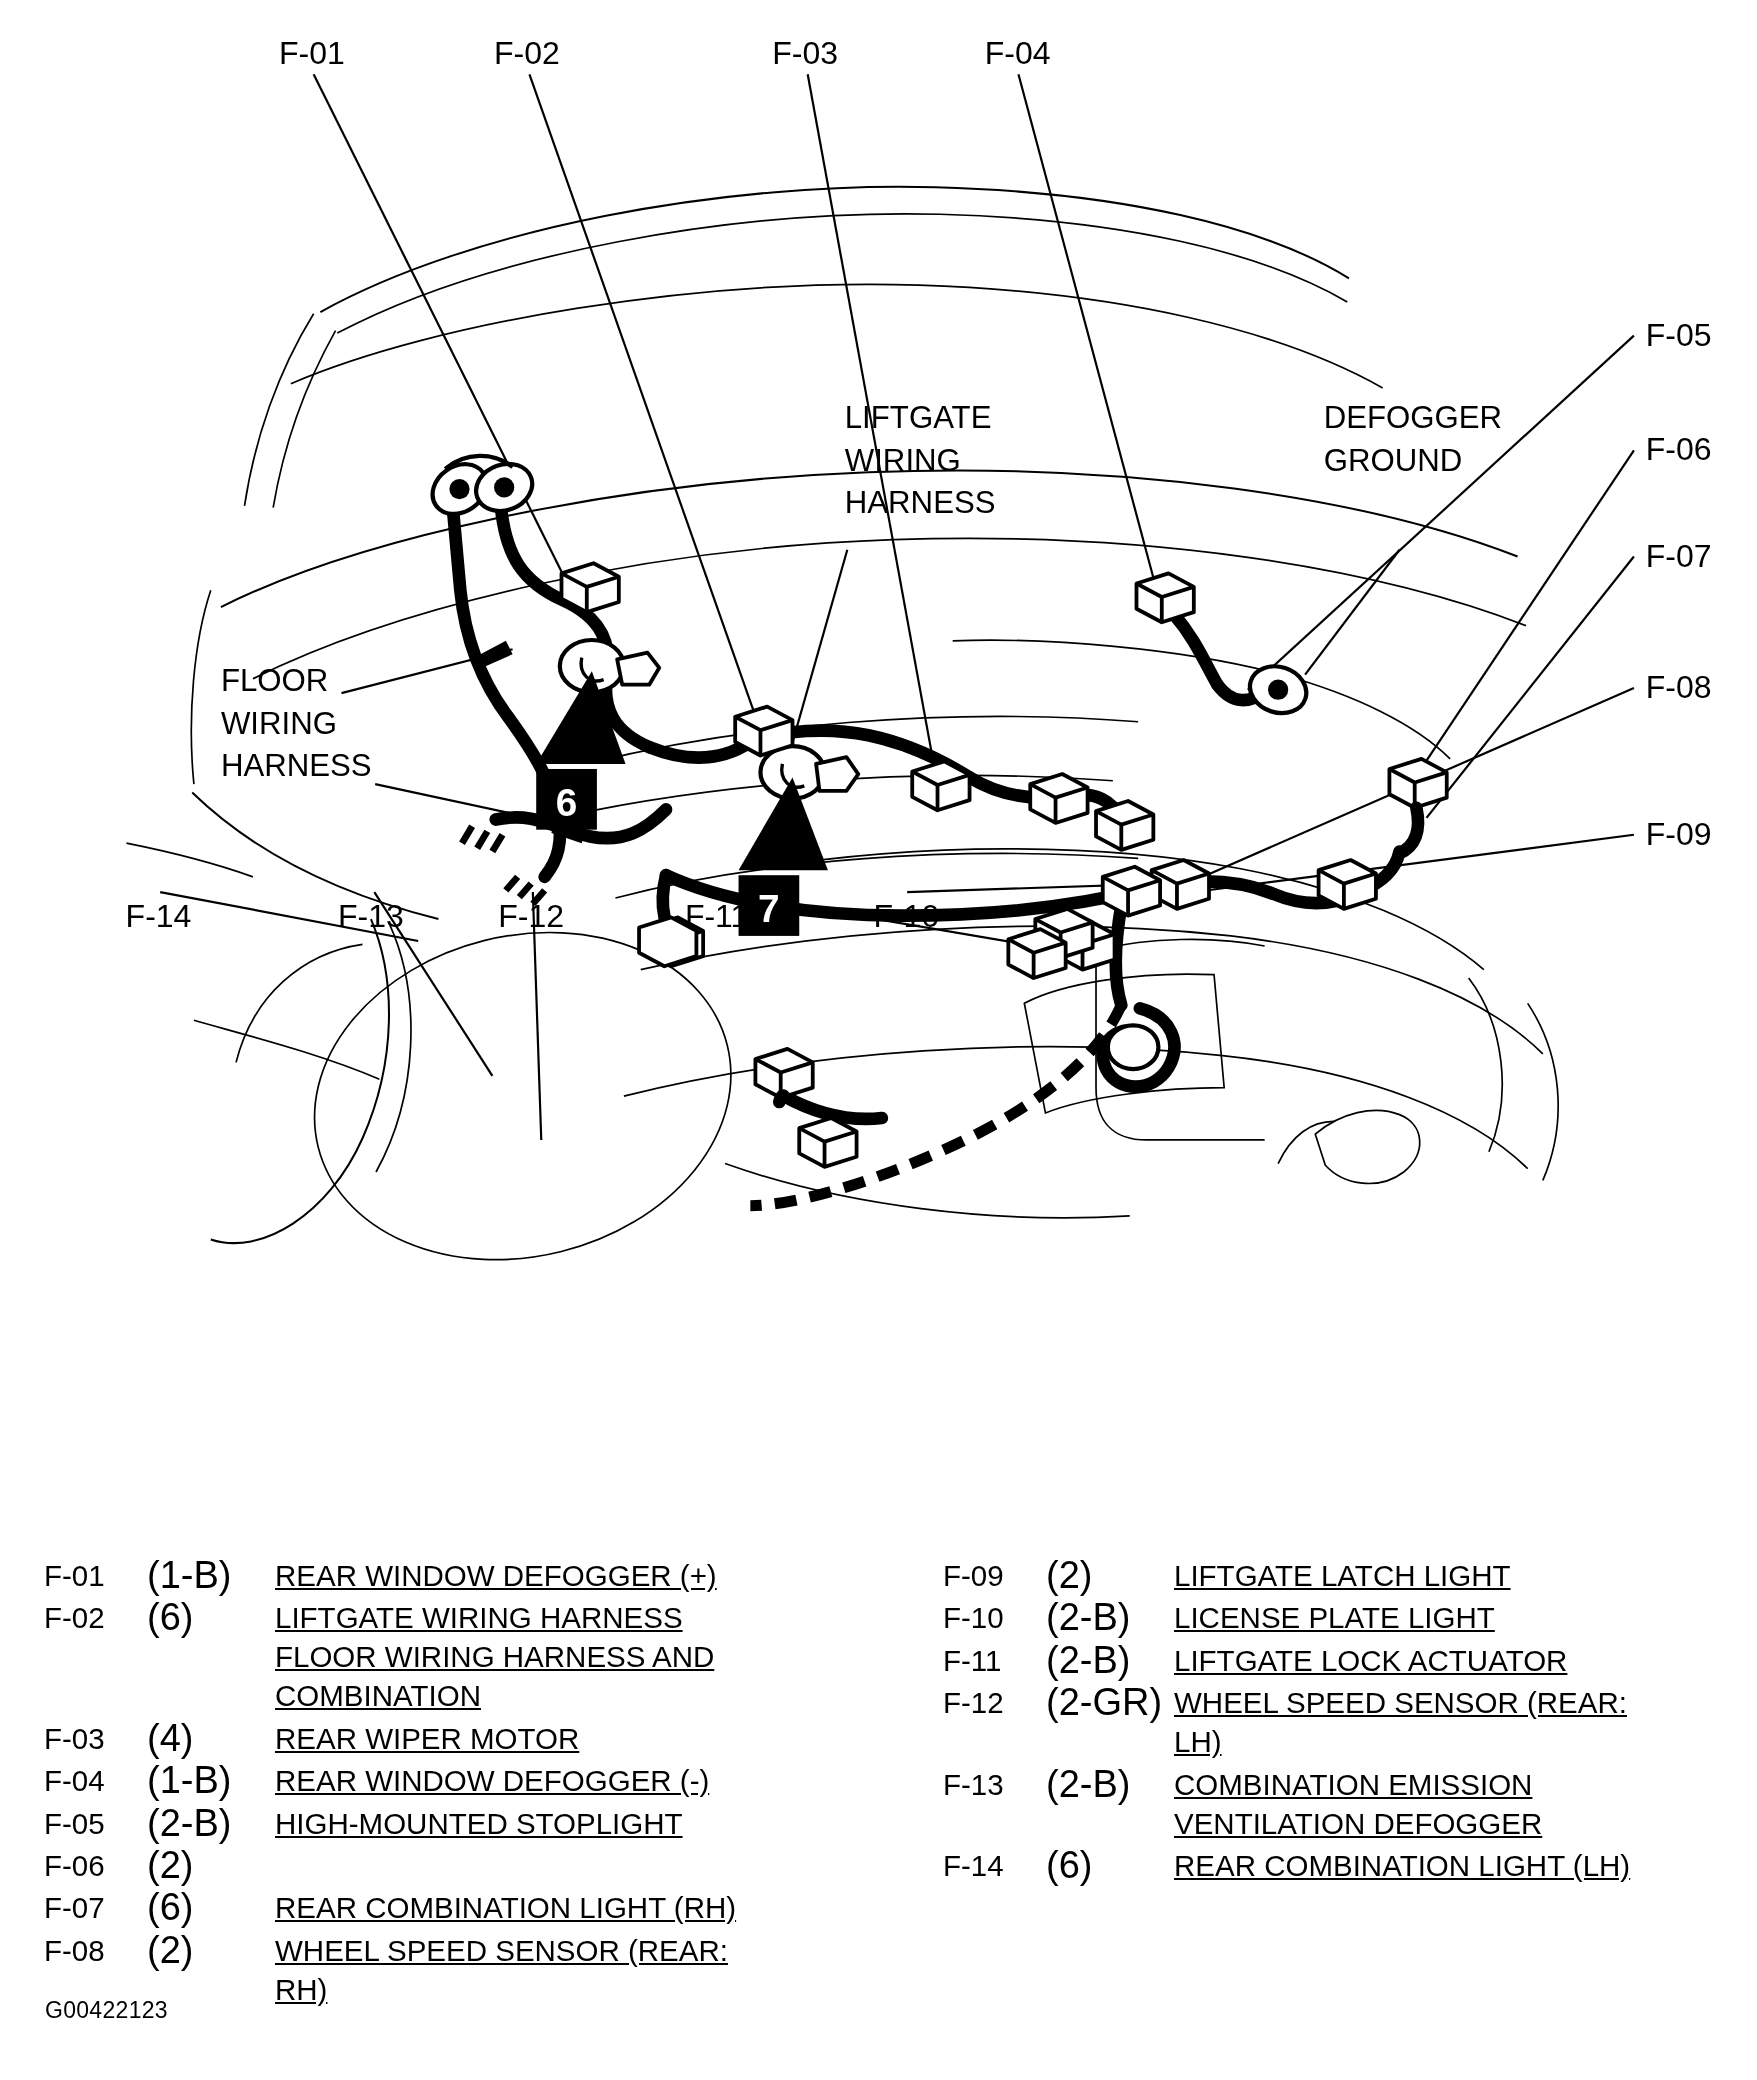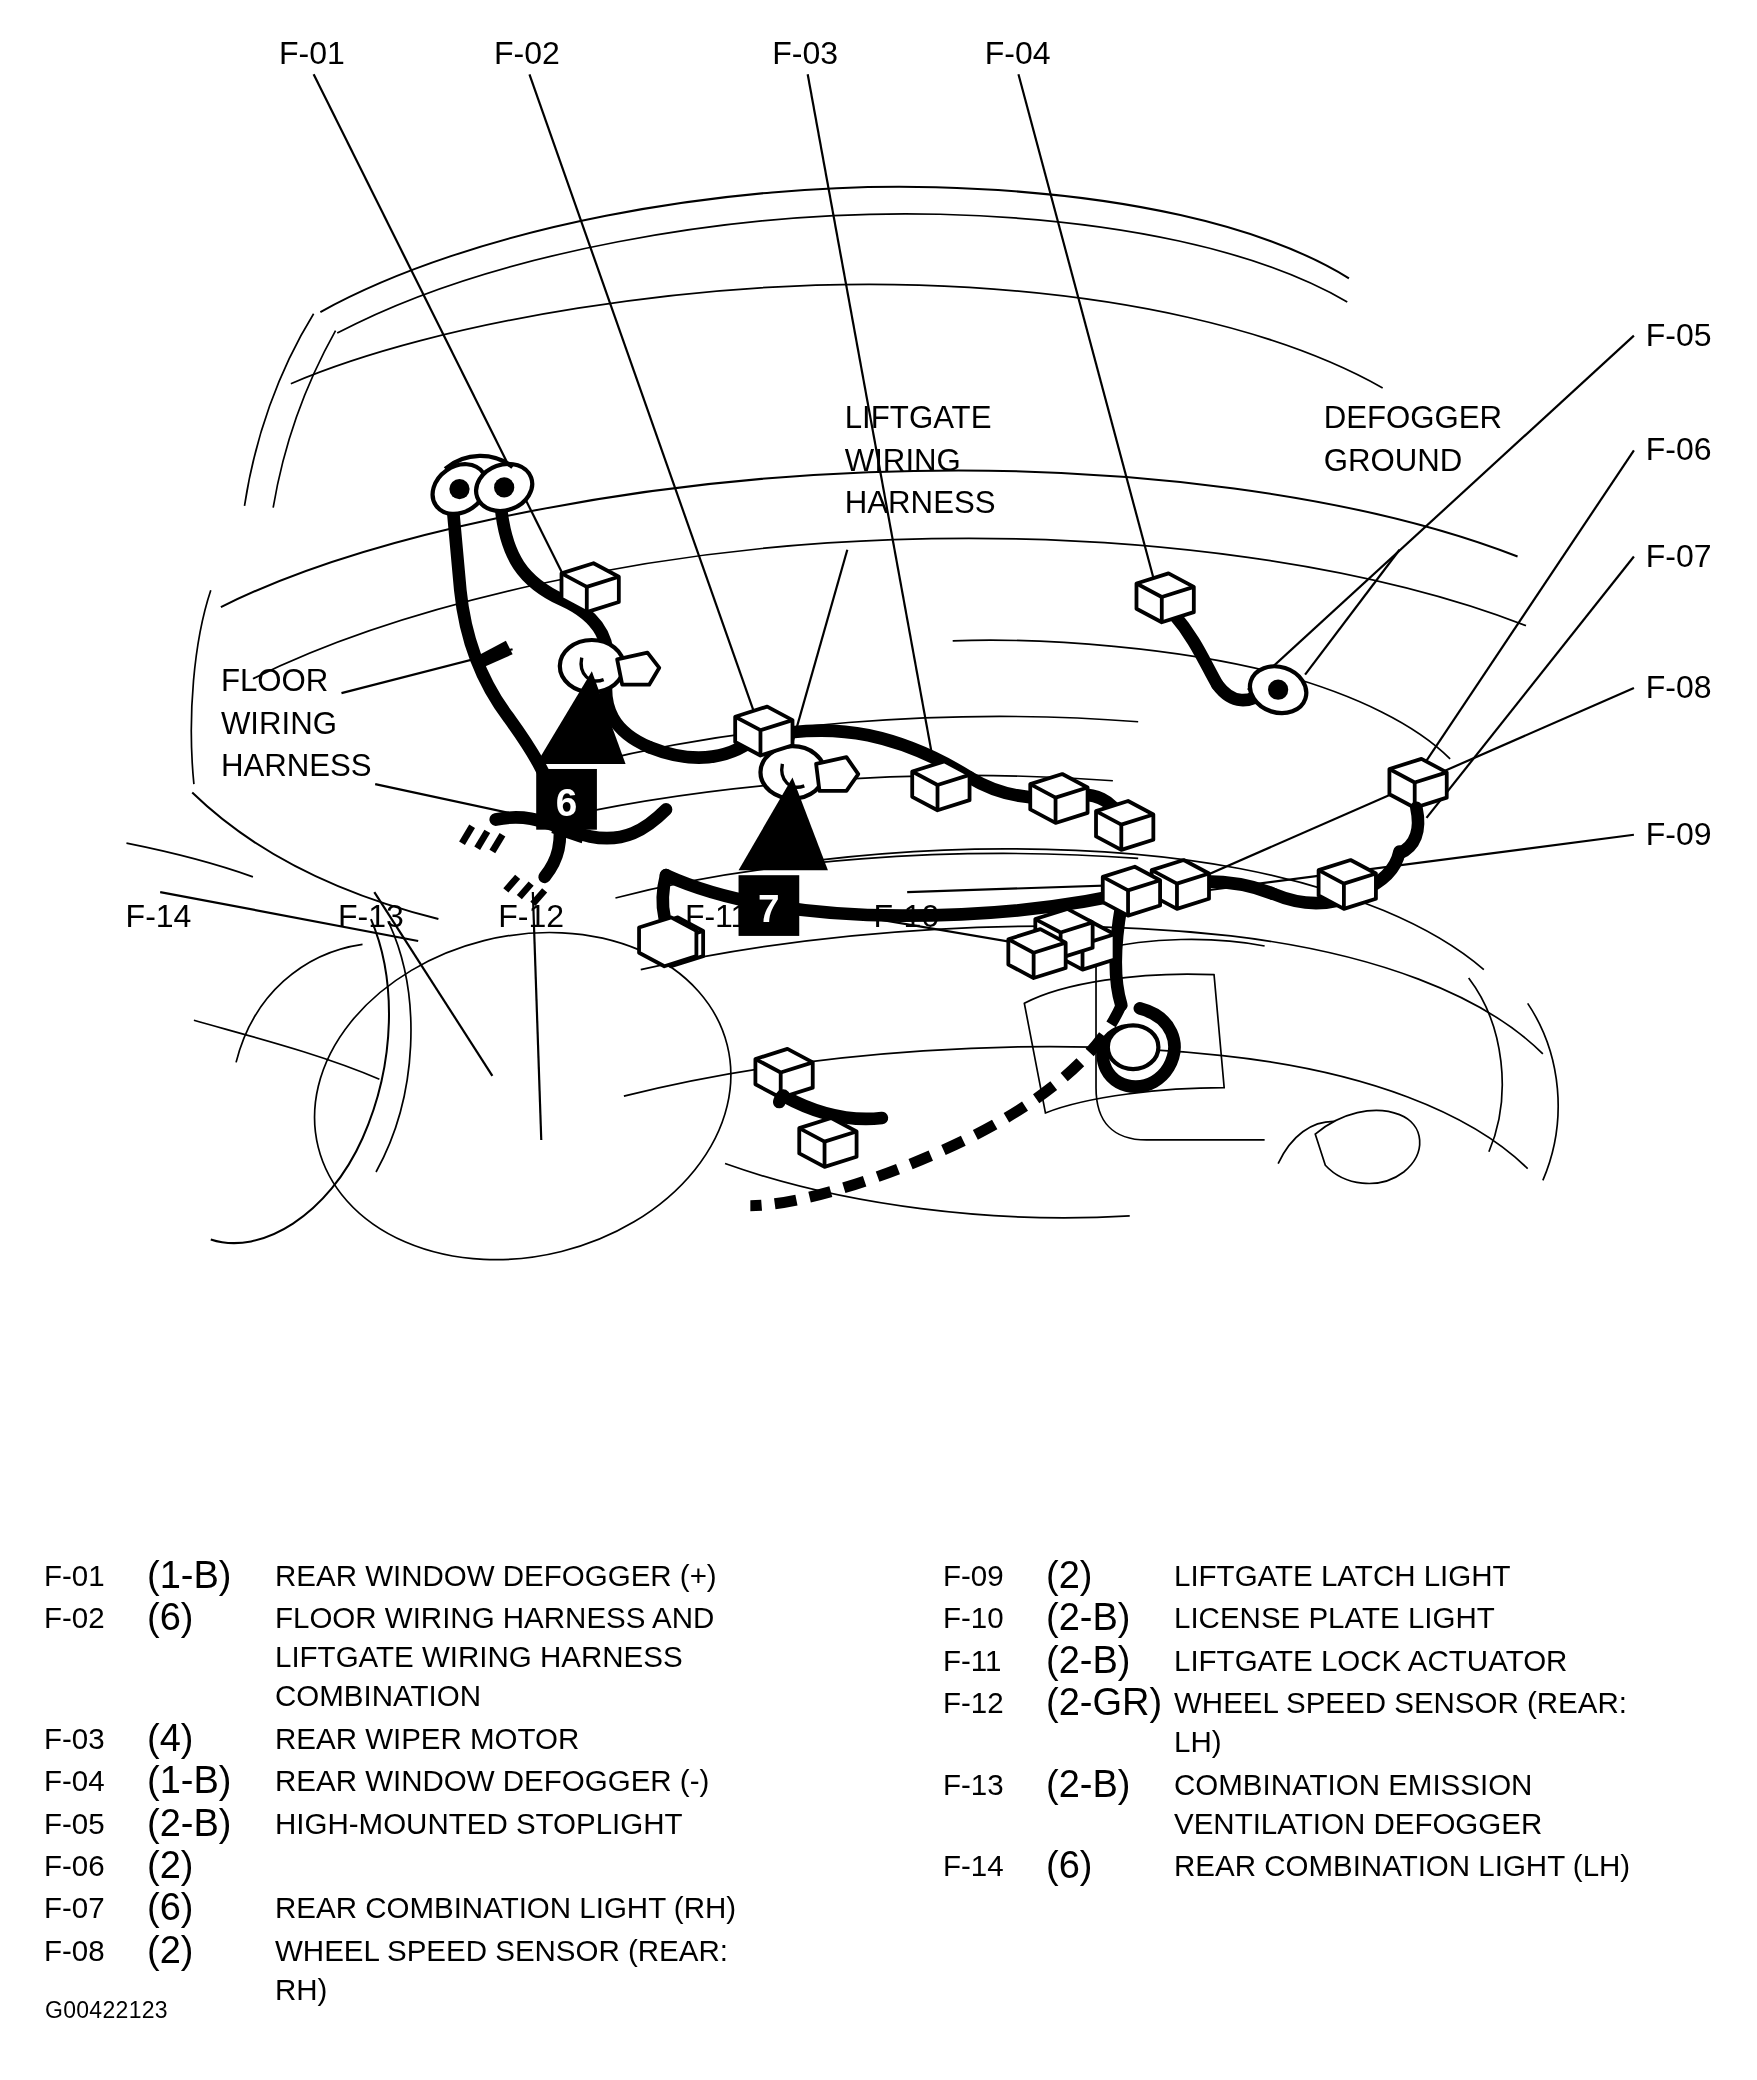--- a/index.html
+++ b/index.html
@@ -66,21 +66,21 @@
     flex: 0 0 128px;
     font-size: 38px;
     line-height: 39px;
     white-space: nowrap;
   }
   .lg-desc {
     font-size: 29.5px;
     line-height: 39px;
     max-width: 540px;
   }
-  .lg-desc .l2 { display: block; }
+  .lg-desc .l2 { display: block; text-decoration: underline; }
 
   #doc-id {
     position: absolute;
     left: 29px;
     top: 1997px;
     font-size: 23px;
     line-height: 27px;
     letter-spacing: 0.3px;
     margin-left: 16px;
   }
@@ -412,22 +412,22 @@
         <div class="lg-pins">(1-B)</div>
         <div class="lg-desc">
           <span class="l2">REAR WINDOW DEFOGGER (+)</span>
         </div>
       </div>
 
       <div class="legend-row">
         <div class="lg-code">F-02</div>
         <div class="lg-pins">(6)</div>
         <div class="lg-desc">
+          <span class="l2">LIFTGATE WIRING HARNESS</span>
           <span class="l2">FLOOR WIRING HARNESS AND</span>
-          <span class="l2">LIFTGATE WIRING HARNESS</span>
           <span class="l2">COMBINATION</span>
         </div>
       </div>
 
       <div class="legend-row">
         <div class="lg-code">F-03</div>
         <div class="lg-pins">(4)</div>
         <div class="lg-desc">
           <span class="l2">REAR WIPER MOTOR</span>
         </div>

